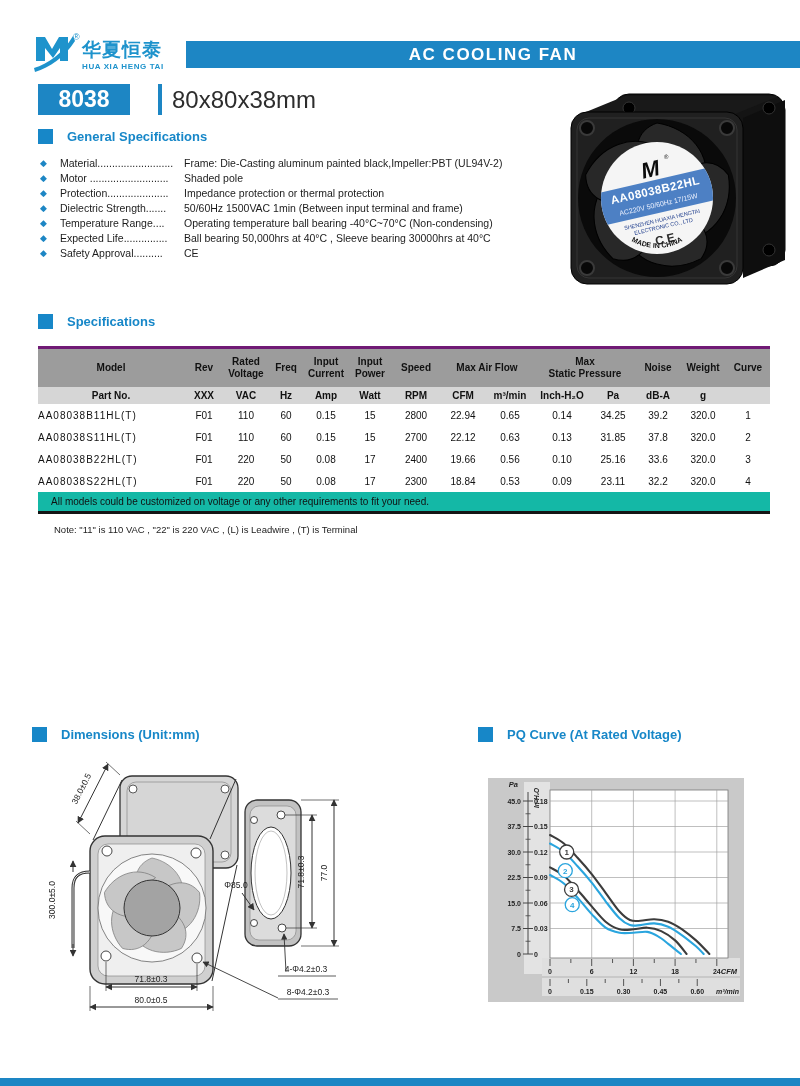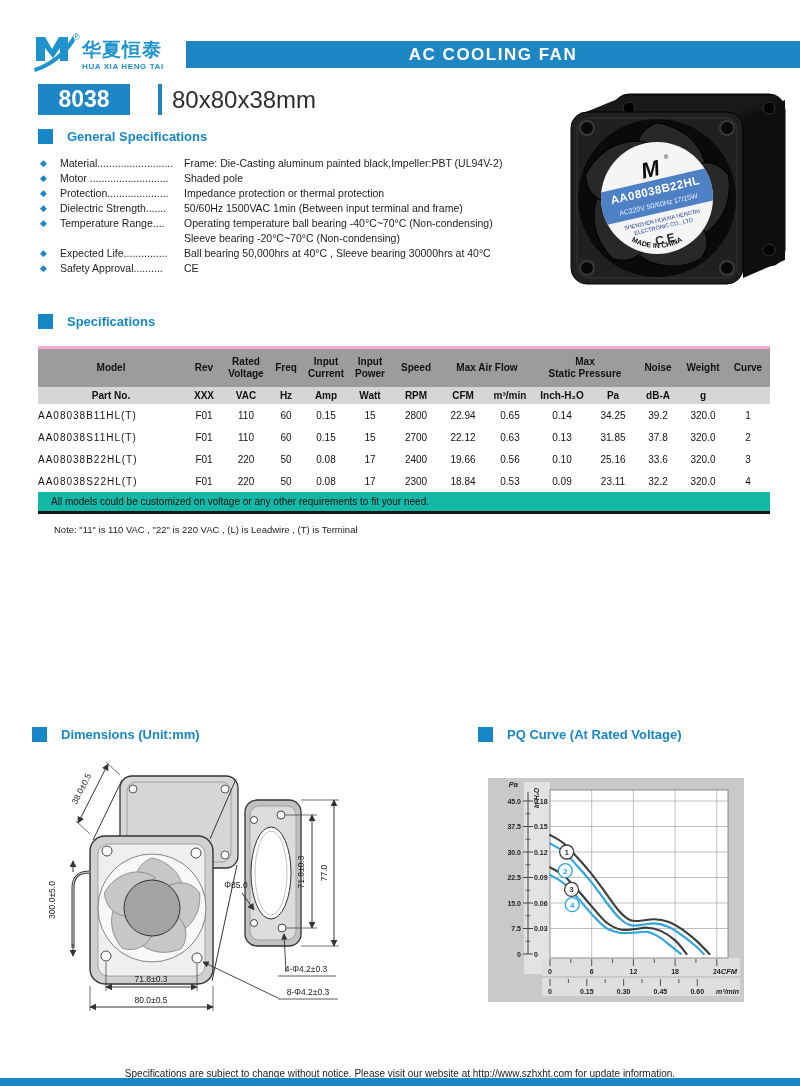--- a/index.html
+++ b/index.html
@@ -19,21 +19,21 @@
   .sec-head .t{color:#1787c8;font-size:13px;font-weight:bold;}
   
   .speclist{left:40px;top:156px;width:512px;}
   .spec-row{display:flex;font-size:10.5px;line-height:15px;color:#1c1c1c;}
   .spec-row .blt{width:20px;color:#1d86c4;font-size:9px;}
   .spec-row .lab{width:124px;flex:0 0 auto;}
   .spec-row .val{flex:1;}
   
   .spectable{left:38px;top:346px;}
   table{border-collapse:collapse;table-layout:fixed;width:732px;
-        border-top:3px solid #f9a8d4;border-bottom:3px solid #141414;}
+        border-top:3px solid #701a75;border-bottom:3px solid #141414;}
   th,td{padding:0;margin:0;}
   tr.g th{background:#9c9c9c;color:#111;font-size:10px;font-weight:bold;height:38px;
           white-space:pre-line;vertical-align:middle;text-align:center;line-height:1.25;}
   tr.u td{background:#d6d6d6;color:#111;font-size:10px;font-weight:bold;height:17px;text-align:center;}
   tbody td{background:#fff;font-size:10px;height:22px;text-align:center;color:#111;}
   td.part{text-align:left;letter-spacing:1px;}
   tr.u td.part{letter-spacing:0;}
   tfoot td{background:#14b8a6;font-size:10px;text-align:left;padding:4px 0 4px 13px;color:#111;margin-top:20px;}
   .tnote{left:54px;top:524px;font-size:9.5px;color:#222;}
   
@@ -87,21 +87,20 @@
         <span class="val">50/60Hz 1500VAC 1min (Between input terminal and frame)</span>
       </div>
       <div class="spec-row">
         <span class="blt">◆</span>
         <span class="lab">Temperature Range....</span>
         <span class="val">Operating temperature ball bearing -40°C~70°C (Non-condensing)</span>
       </div>
       <div class="spec-row">
         <span class="blt"></span>
         <span class="lab"></span>
-        <span class="val">Sleeve bearing -20°C~70°C (Non-condensing)</span>
       </div>
       <div class="spec-row">
         <span class="blt">◆</span>
         <span class="lab">Expected Life...............</span>
         <span class="val">Ball bearing 50,000hrs at 40°C , Sleeve bearing 30000hrs at 40°C</span>
       </div>
       <div class="spec-row">
         <span class="blt">◆</span>
         <span class="lab">Safety Approval..........</span>
         <span class="val">CE</span>
@@ -475,15 +474,14 @@
       <g>
         <circle cx="83.545" cy="111.4" r="7" fill="#fff" stroke="#3c3c3c" stroke-width="1.3"></circle>
         <text x="83.545" y="114.2" fill="#3c3c3c" font-size="8" font-weight="bold" text-anchor="middle">3</text>
       </g>
       <g>
         <circle cx="84.24000000000001" cy="126.69999999999999" r="7" fill="#fff" stroke="#2aa5de" stroke-width="1.3"></circle>
         <text x="84.24000000000001" y="129.5" fill="#2aa5de" font-size="8" font-weight="bold" text-anchor="middle">4</text>
       </g>
     </svg>
 
-  <div class="abs footer">Specifications are subject to change without notice. Please visit our website at http://www.szhxht.com for update information.</div>
   <div class="abs botbar"></div>
 </div>
 
 </body></html>

